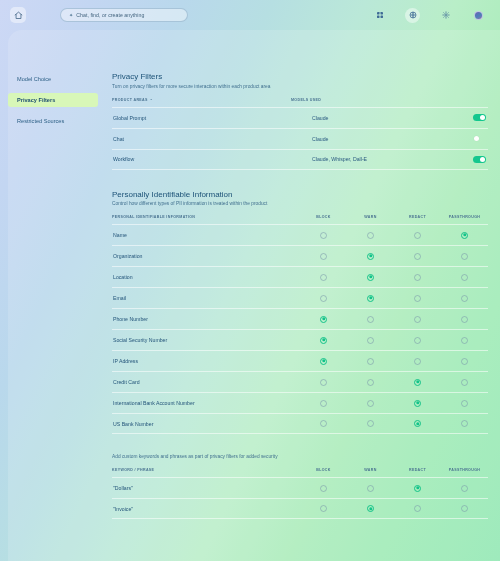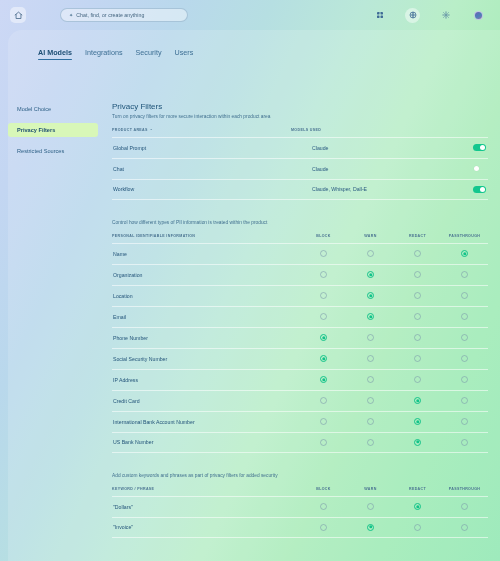--- a/index.html
+++ b/index.html
@@ -293,26 +293,20 @@
       </svg>
     </div>
     <div class="tb-icon">
       <div class="avatar"></div>
     </div>
   </div>
 </div>
 
 <div class="panel">
 
-  <div class="tabs">
-    <div class="tab active">AI Models</div>
-    <div class="tab">Integrations</div>
-    <div class="tab">Security</div>
-    <div class="tab">Users</div>
-  </div>
 
   <div class="body-split">
 
     <div class="sidebar">
       <div class="side-item">Model Choice</div>
       <div class="side-gap"></div>
       <div class="side-item selected">Privacy Filters</div>
       <div class="side-gap"></div>
       <div class="side-item">Restricted Sources</div>
     </div>
@@ -358,20 +352,21 @@
           <div class="cell-toggle">
             <div class="toggle">
                 <div class="knob"></div>
               </div>
           </div>
         </div>
       </div>
 
       <div class="sec-gap"></div>
 
+      <div class="sec-title">Personally Identifiable Information</div>
       <div class="sec-sub">Control how different types of PII information is treated within the product</div>
 
       <div class="tbl">
         <div class="thead">
           <div class="th-first">PERSONAL IDENTIFIABLE INFORMATION</div>
           <div class="th-opt">BLOCK</div>
           <div class="th-opt">WARN</div>
           <div class="th-opt">REDACT</div>
           <div class="th-opt">PASSTHROUGH</div>
         </div>

